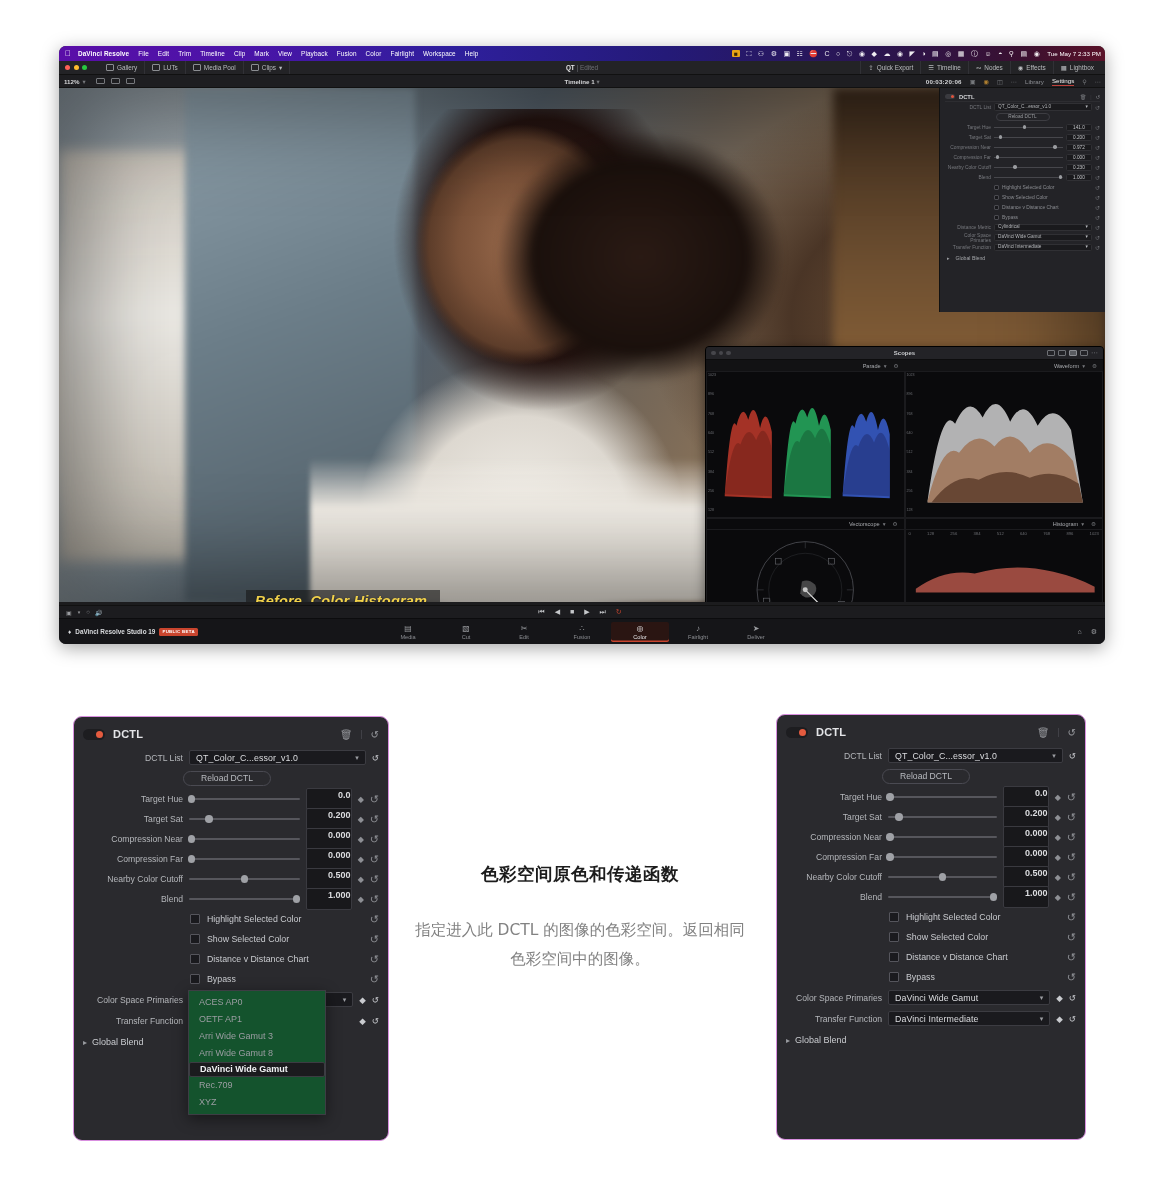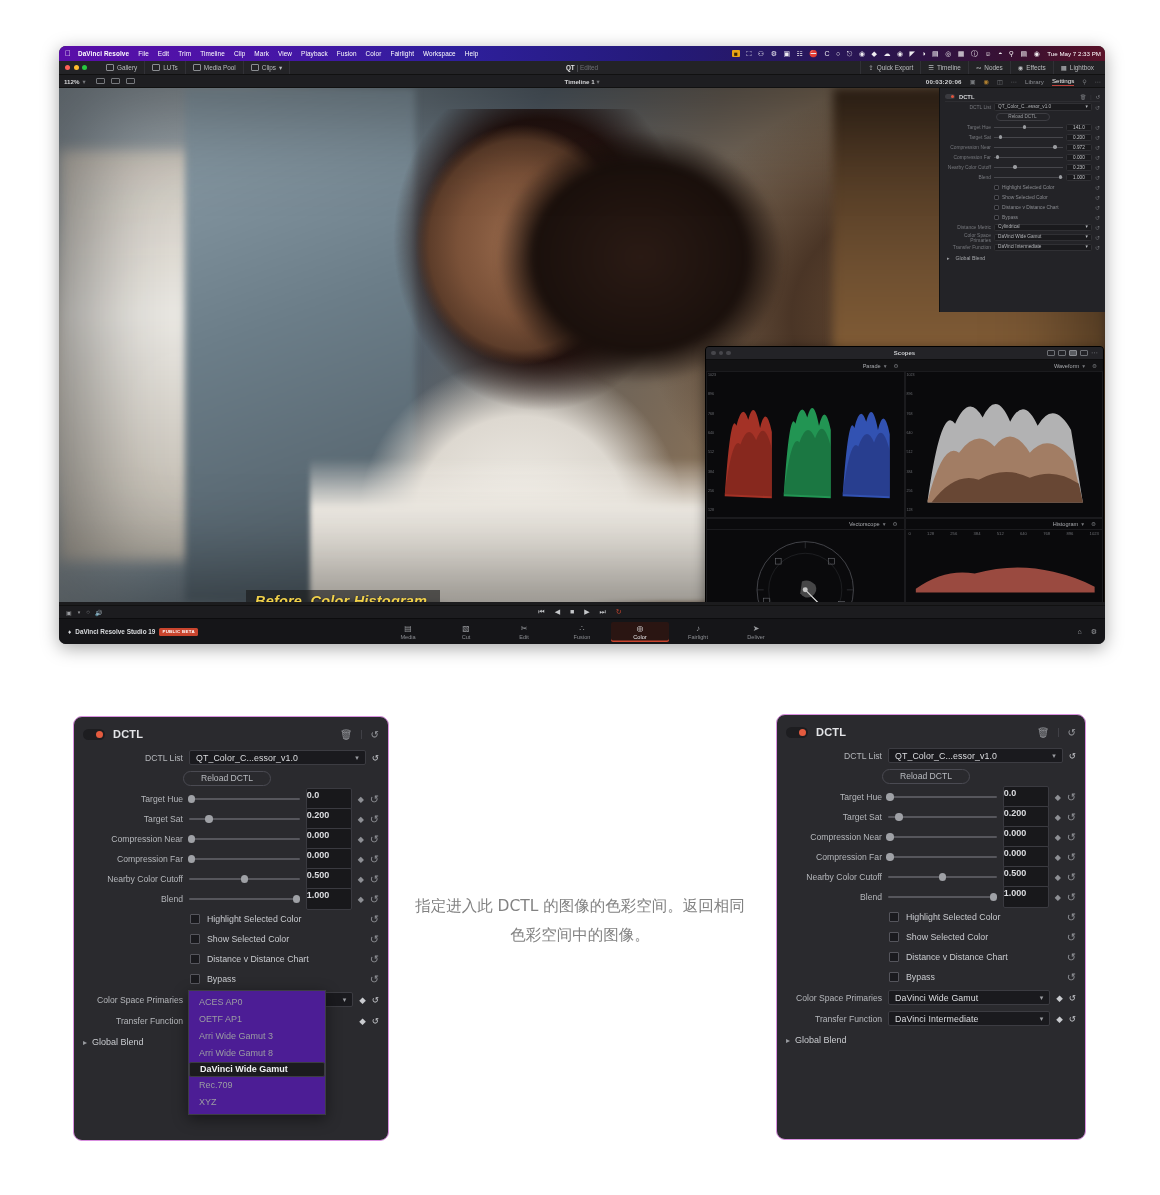--- a/index.html
+++ b/index.html
@@ -193,21 +193,21 @@
   .dhd .dv { color:#4a4a50; }
 
   .prow { display:flex; align-items:center; height:20px; gap:6px; }
   .prow .lbl { text-align:right; color:#b5b7bb; font-size:8.6px; white-space:nowrap; }
   #dctl-left  .prow .lbl { width:100px; }
   #dctl-right .prow .lbl { width:96px; }
   .prow .slider { position:relative; height:14px; flex:1; }
   .prow .slider .track { position:absolute; top:6px; left:0; right:0; height:1.5px; background:#56565c; border-radius:1px;}
   .prow .slider .knob { position:absolute; top:3px; width:7.5px; height:7.5px; border-radius:50%; background:#9fa1a6;}
   .prow .val { width:46px; height:22px; background:#18181b; border:1px solid #3a3a40; border-radius:2px;
-               text-align:left; line-height:12.5px; font-size:9px; color:#dcdde0; font-weight:bold;}
+               text-align:right; line-height:12.5px; font-size:9px; color:#dcdde0; font-weight:bold;}
   .prow .kf { color:#8d8f94; font-size:8px; }
   .prow .reset { color:#8d8f94; font-size:11px; line-height:1; }
 
   .drow { display:flex; align-items:center; height:21px; gap:6px; }
   .drow .lbl { text-align:right; color:#b5b7bb; font-size:8.6px; white-space:nowrap; }
   #dctl-left  .drow .lbl { width:100px; }
   #dctl-right .drow .lbl { width:96px; }
   .sel { flex:1; height:15px; background:#1a1a1e; border:1px solid #3c3c42; border-radius:2px;
          display:flex; align-items:center; justify-content:space-between; padding:0 6px;
          color:#dcdde0; font-size:8.8px; position:relative; }
@@ -219,21 +219,21 @@
 
   .crow { display:flex; align-items:center; height:20px; gap:7px; }
   .crow .cb { width:10px; height:10px; border:1px solid #55555c; background:#1a1a1e; border-radius:1px; flex:0 0 auto;}
   .crow .ct { flex:1; color:#c9cbcf; font-size:8.8px; }
   .crow .reset { color:#8d8f94; font-size:11px; line-height:1; }
 
   .grow { display:flex; align-items:center; height:22px; gap:5px; color:#c9cbcf; font-size:9px; }
   .grow .ar { color:#9a9ca1; font-size:8px; }
 
   
-  .popup { position:absolute; background:#4c1d95; border:1px solid #3d3d44;
+  .popup { position:absolute; background:#14532d; border:1px solid #3d3d44;
            box-shadow:0 4px 14px rgba(0,0,0,.45); z-index:20; padding:3px 0; }
   .popup .opt { padding:3px 10px; font-size:9px; color:#9b9da2; line-height:11px; white-space:nowrap;}
   .popup .opt.sel { background:#1b1b1e; color:#f0f1f3; font-weight:bold; }
 
   
   #center-text { position:absolute; left:408px; top:862px; width:344px; text-align:center; }
   #center-text .ttl { font-size:17.5px; font-weight:bold; color:#1c1c1c; letter-spacing:.5px;
                       font-family:"DejaVu Sans", sans-serif; }
   #center-text .body { margin-top:30px; font-size:15.5px; line-height:29px; color:#828282;
                        font-family:"DejaVu Sans", sans-serif; }
@@ -959,14 +959,15 @@
   </div>
 
   <div class="grow">
     <span class="ar">▸</span>
     <span>Global Blend</span>
   </div>
 
 </div>
 
 <div id="center-text">
+  <div class="ttl">色彩空间原色和传递函数</div>
   <div class="body">指定进入此 DCTL 的图像的色彩空间。返回相同色彩空间中的图像。</div>
 </div>
 
 </body></html>

